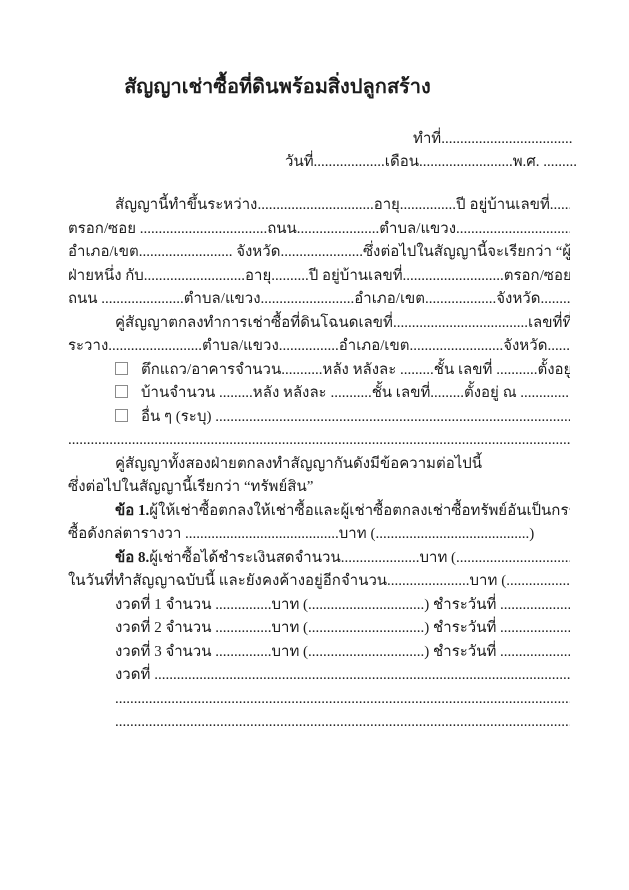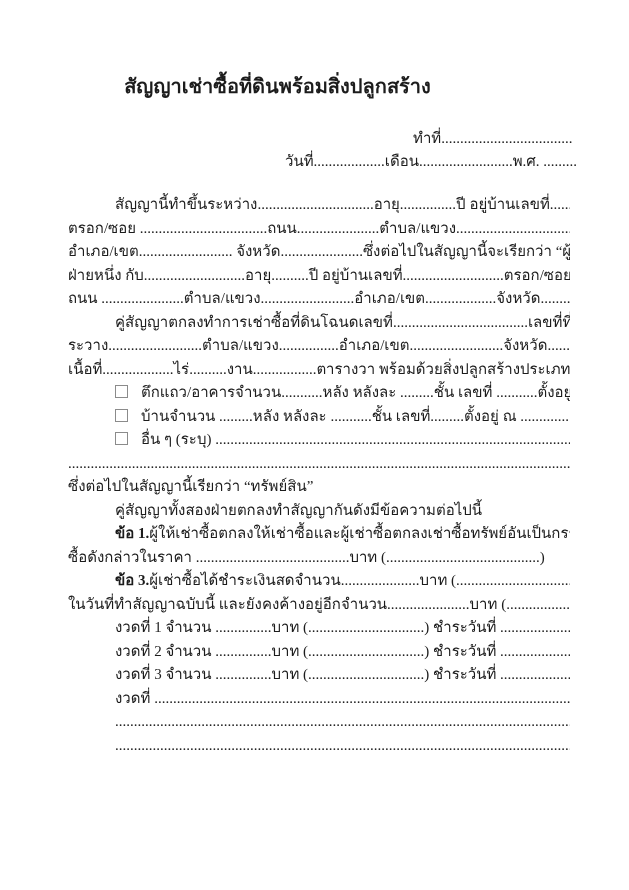--- a/index.html
+++ b/index.html
@@ -77,44 +77,43 @@
   <div class="body-block">
 
     <div class="line indent">สัญญานี้ทำขึ้นระหว่าง...............................อายุ...............ปี อยู่บ้านเลขที่..................</div>
     <div class="line">ตรอก/ซอย ..................................ถนน......................ตำบล/แขวง........................................</div>
     <div class="line">อำเภอ/เขต......................... จังหวัด......................ซึ่งต่อไปในสัญญานี้จะเรียกว่า  “ผู้ให้เช่าซื้อ”</div>
     <div class="line">ฝ่ายหนึ่ง  กับ...........................อายุ..........ปี อยู่บ้านเลขที่...........................ตรอก/ซอย..............</div>
     <div class="line">ถนน ......................ตำบล/แขวง.........................อำเภอ/เขต...................จังหวัด........................</div>
 
     <div class="line indent">คู่สัญญาตกลงทำการเช่าซื้อที่ดินโฉนดเลขที่....................................เลขที่ที่ดิน................</div>
     <div class="line">ระวาง.........................ตำบล/แขวง................อำเภอ/เขต.........................จังหวัด.....................</div>
-    <div class="line">เนื้อที่...................ไร่..........งาน.................ตารางวา พร้อมด้วยสิ่งปลูกสร้างประเภท</div>
 
     <div class="line indent">
       <span class="checkbox"></span><span>ตึกแถว/อาคารจำนวน...........หลัง หลังละ .........ชั้น เลขที่ ...........ตั้งอยู่ ณ ...............</span>
     </div>
     <div class="line indent">
       <span class="checkbox"></span><span>บ้านจำนวน .........หลัง หลังละ ...........ชั้น เลขที่.........ตั้งอยู่ ณ ..........................</span>
     </div>
     <div class="line indent">
       <span class="checkbox"></span><span>อื่น ๆ (ระบุ) .....................................................................................................</span>
     </div>
 
     <div class="line">........................................................................................................................................</div>
+    <div class="line indent">คู่สัญญาทั้งสองฝ่ายตกลงทำสัญญากันดังมีข้อความต่อไปนี้</div>
+
     <div class="line">ซึ่งต่อไปในสัญญานี้เรียกว่า  “ทรัพย์สิน”</div>
-
-    <div class="line indent">คู่สัญญาทั้งสองฝ่ายตกลงทำสัญญากันดังมีข้อความต่อไปนี้</div>
 
     <div class="line indent">
       <span class="clause-label">ข้อ  1.</span><span>ผู้ให้เช่าซื้อตกลงให้เช่าซื้อและผู้เช่าซื้อตกลงเช่าซื้อทรัพย์อันเป็นกรรมสิทธิ์ของผู้ให้เช่า</span>
     </div>
-    <div class="line">ซื้อดังกล่าวในราคา .........................................บาท (.........................................)</div>
+    <div class="line">ซื้อดังกล่ตารางวา .........................................บาท (.........................................)</div>
 
     <div class="line indent">
-      <span class="clause-label">ข้อ  3.</span><span>ผู้เช่าซื้อได้ชำระเงินสดจำนวน.....................บาท (...........................................)</span>
+      <span class="clause-label">ข้อ  8.</span><span>ผู้เช่าซื้อได้ชำระเงินสดจำนวน.....................บาท (...........................................)</span>
     </div>
     <div class="line">ในวันที่ทำสัญญาฉบับนี้  และยังคงค้างอยู่อีกจำนวน......................บาท (.....................................)</div>
 
     <div class="line indent">งวดที่  1    จำนวน ...............บาท (...............................) ชำระวันที่ ..........................</div>
     <div class="line indent">งวดที่  2    จำนวน ...............บาท (...............................) ชำระวันที่ ..........................</div>
     <div class="line indent">งวดที่  3    จำนวน ...............บาท (...............................) ชำระวันที่ ..........................</div>
     <div class="line indent">งวดที่ ...............................................................................................................................</div>
     <div class="line indent">........................................................................................................................................</div>
     <div class="line indent">........................................................................................................................................</div>
 

